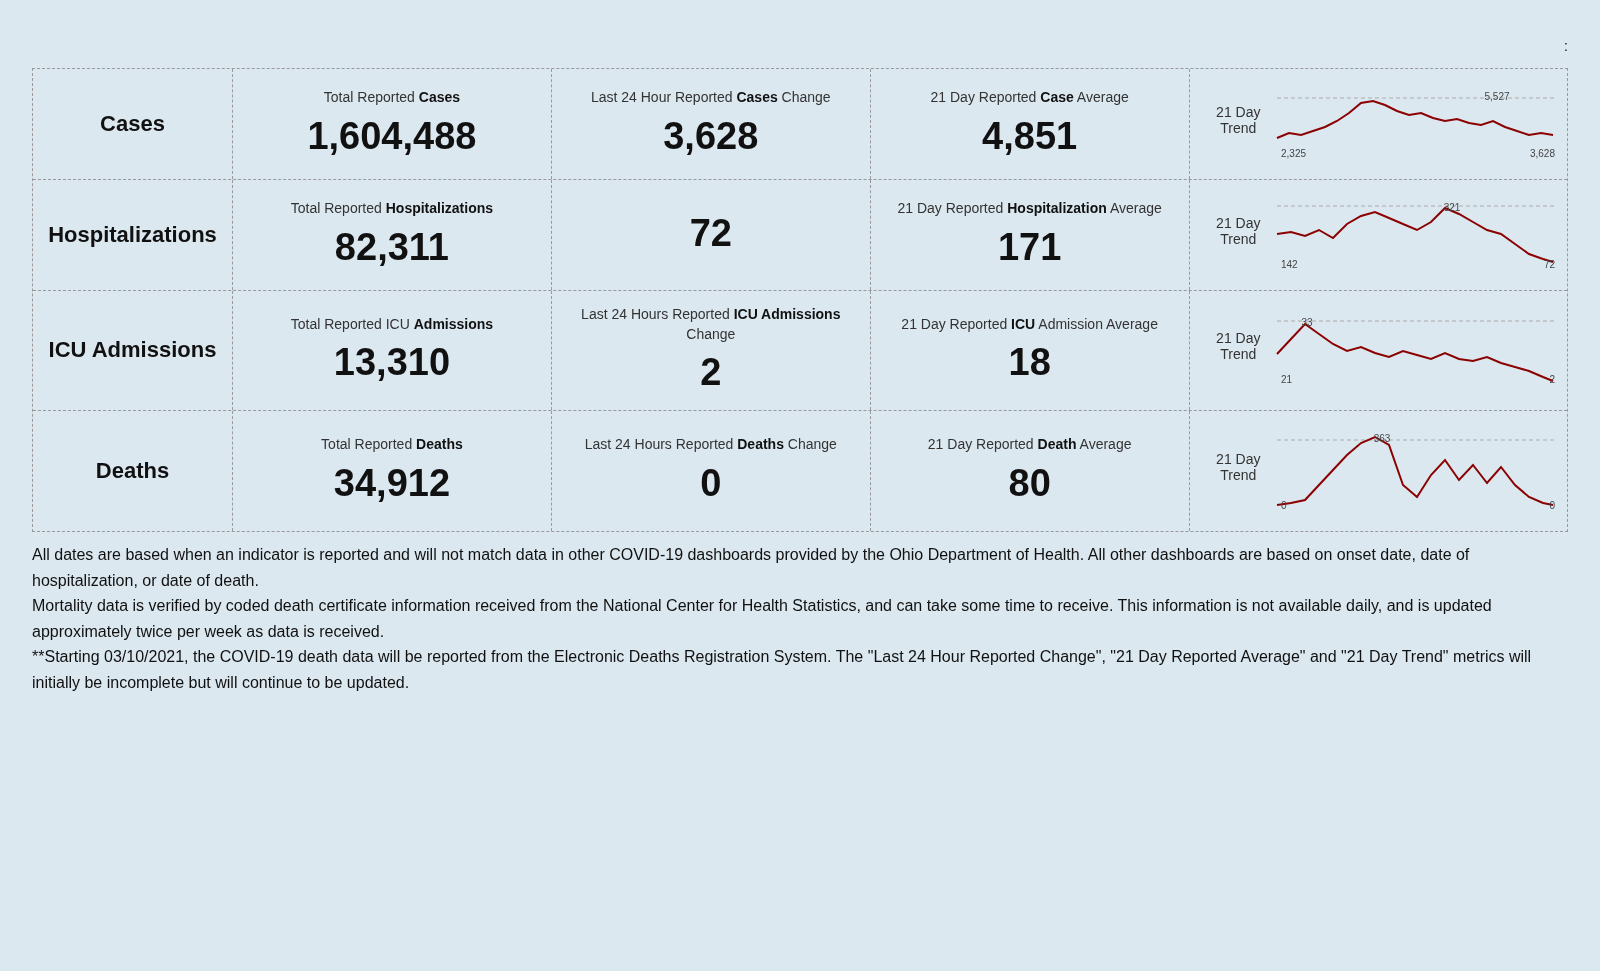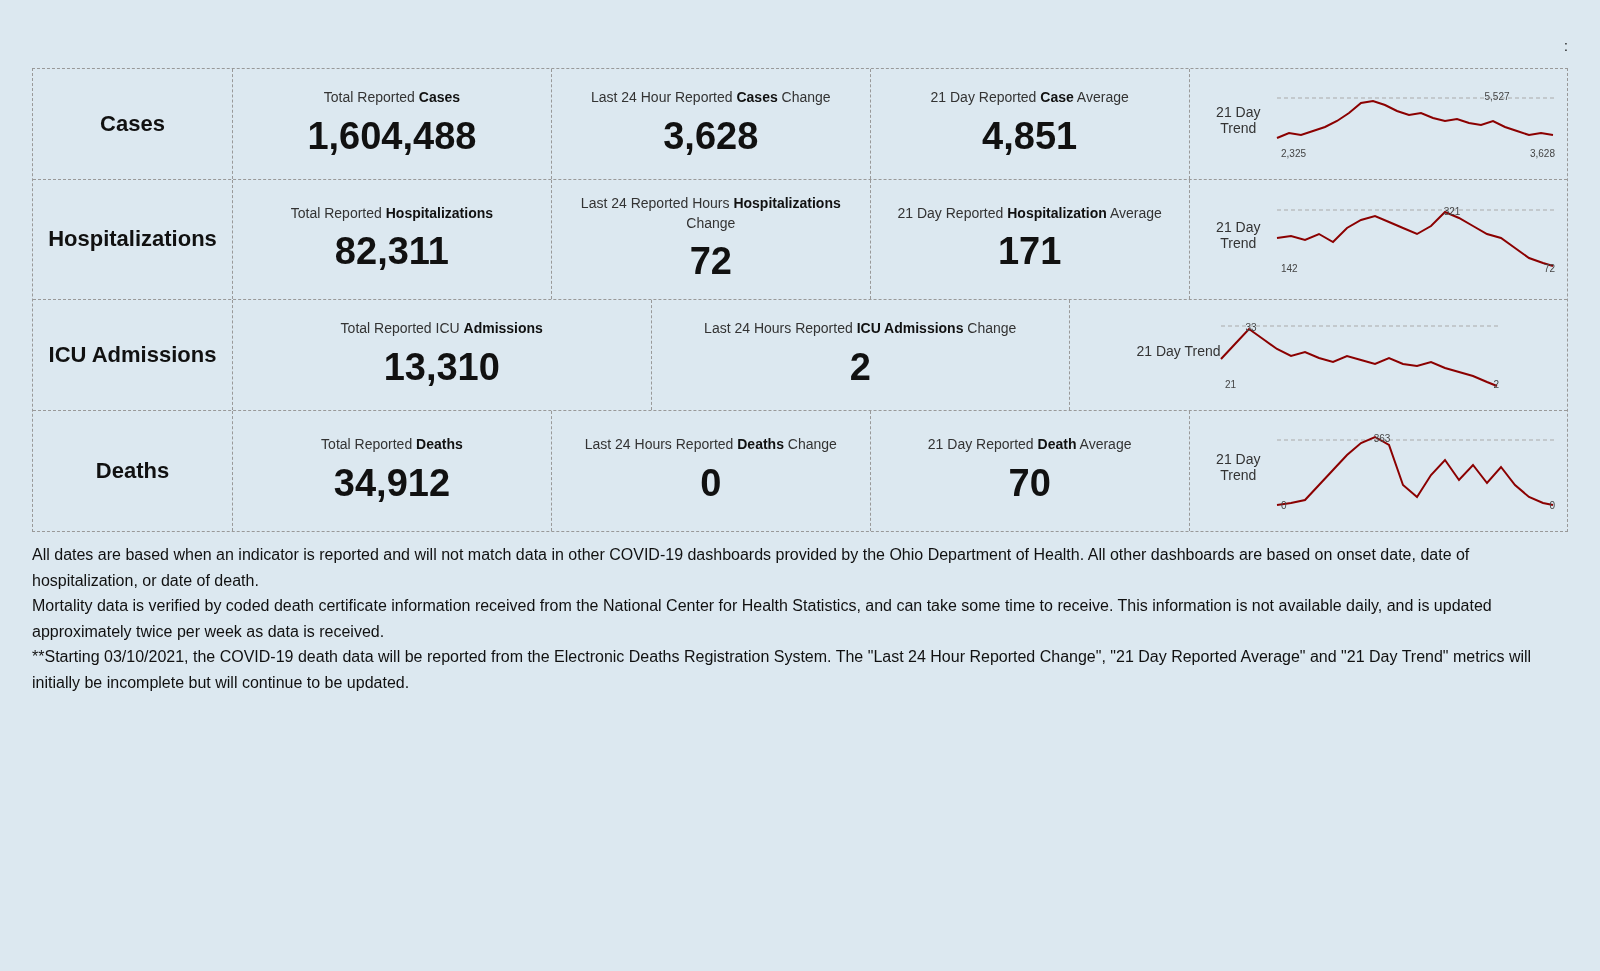--- a/index.html
+++ b/index.html
@@ -159,21 +159,20 @@
     </div>
     <div class="row-section">
       <div class="row-label">
         <div class="row-label-text">Hospitalizations</div>
       </div>
       <div class="metric-cell">
     <div class="metric-label">Total Reported <strong>Hospitalizations</strong></div>
     <div class="metric-value">82,311</div>
   </div>
       <div class="metric-cell">
-    <div class="metric-label">Last 24 Reported Hours <strong>Hospitalizations</strong> Change</div>
     <div class="metric-value">72</div>
   </div>
       <div class="metric-cell">
     <div class="metric-label">21 Day Reported <strong>Hospitalization</strong> Average</div>
     <div class="metric-value">171</div>
   </div>
       <div class="trend-cell">
     <div class="trend-label">21 Day Trend</div>
     <svg class="trend-chart" viewBox="0 0 280 80" style="overflow:visible;">
     <line x1="0" y1="12" x2="280" y2="12" stroke="#aaa" stroke-width="1" stroke-dasharray="4,3"></line>
@@ -189,20 +188,24 @@
         <div class="row-label-text">ICU Admissions</div>
       </div>
       <div class="metric-cell">
     <div class="metric-label">Total Reported ICU <strong>Admissions</strong></div>
     <div class="metric-value">13,310</div>
   </div>
       <div class="metric-cell">
     <div class="metric-label">Last 24 Hours Reported <strong>ICU Admissions</strong> Change</div>
     <div class="metric-value">2</div>
   </div>
+      <div class="metric-cell">
+    <div class="metric-label">21 Day Reported <strong>ICU</strong> Admission Average</div>
+    <div class="metric-value">18</div>
+  </div>
       <div class="trend-cell">
     <div class="trend-label">21 Day Trend</div>
     <svg class="trend-chart" viewBox="0 0 280 80" style="overflow:visible;">
     <line x1="0" y1="12" x2="280" y2="12" stroke="#aaa" stroke-width="1" stroke-dasharray="4,3"></line>
     <polyline points="0,45 14,30 28,15 42,25 56,35 70,42 84,38 98,44 112,48 126,42 140,46 154,50 168,44 182,50 196,52 210,48 224,54 238,58 252,62 266,68 276,72" fill="none" stroke="#8b0000" stroke-width="2"></polyline>
     <text x="30" y="17" font-size="10" fill="#444" text-anchor="middle" font-family="Arial">33</text>
     <text x="4" y="74" font-size="10" fill="#444" text-anchor="start" font-family="Arial">21</text>
     <text x="278" y="74" font-size="10" fill="#444" text-anchor="end" font-family="Arial">2</text>
   </svg>
   </div>
@@ -214,21 +217,21 @@
       <div class="metric-cell">
     <div class="metric-label">Total Reported <strong>Deaths</strong></div>
     <div class="metric-value">34,912</div>
   </div>
       <div class="metric-cell">
     <div class="metric-label">Last 24 Hours Reported <strong>Deaths</strong> Change</div>
     <div class="metric-value">0</div>
   </div>
       <div class="metric-cell">
     <div class="metric-label">21 Day Reported <strong>Death</strong> Average</div>
-    <div class="metric-value">70</div>
+    <div class="metric-value">80</div>
   </div>
       <div class="trend-cell">
     <div class="trend-label">21 Day Trend</div>
     <svg class="trend-chart" viewBox="0 0 280 90" style="overflow:visible;">
     <line x1="0" y1="15" x2="280" y2="15" stroke="#aaa" stroke-width="1" stroke-dasharray="4,3"></line>
     <polyline points="0,80 14,78 28,75 42,60 56,45 70,30 84,18 98,12 112,20 126,60 140,72 154,50 168,35 182,55 196,40 210,58 224,42 238,60 252,72 266,78 276,80" fill="none" stroke="#8b0000" stroke-width="2"></polyline>
     <text x="105" y="17" font-size="10" fill="#444" text-anchor="middle" font-family="Arial">363</text>
     <text x="4" y="84" font-size="10" fill="#444" text-anchor="start" font-family="Arial">0</text>
     <text x="278" y="84" font-size="10" fill="#444" text-anchor="end" font-family="Arial">0</text>
   </svg>

